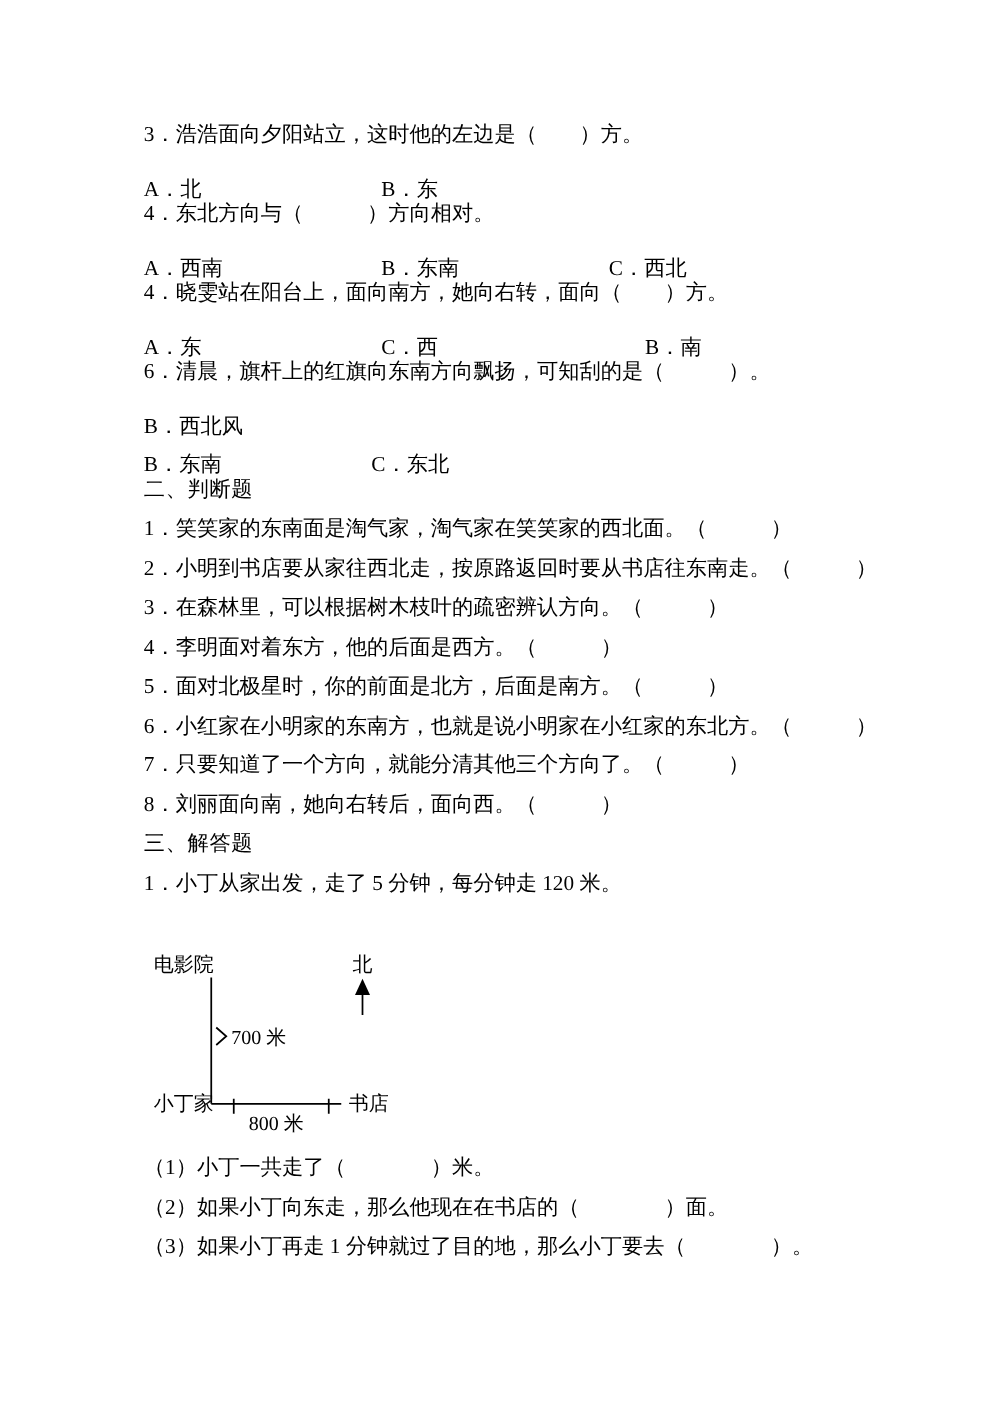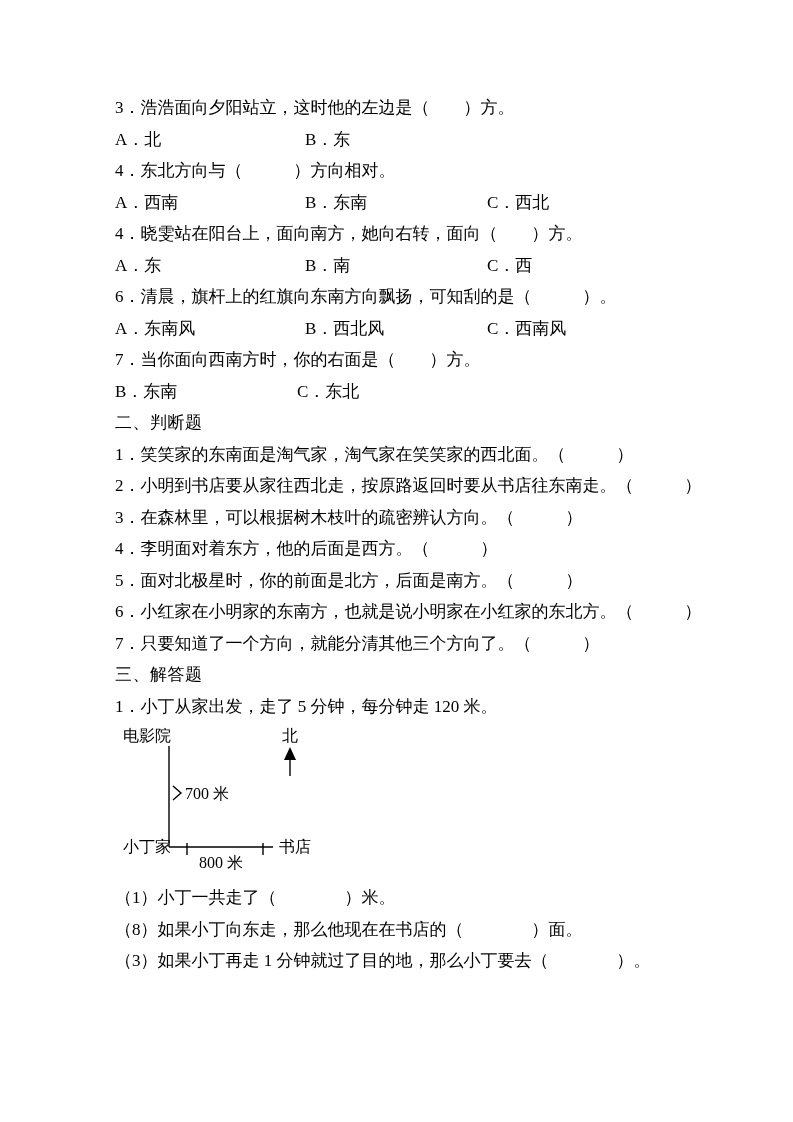--- a/index.html
+++ b/index.html
@@ -18,28 +18,29 @@
     padding: 92px 95px 0 115px;
     font-size: 17px;
     border-radius: 22px;
   }
   .line {
     height: 31.5px;
     line-height: 31.5px;
     white-space: nowrap;
   }
   .opts { display: flex; }
-  .opt { display: inline-block; }
+  .opt { display: inline-block; margin-top: 12px; }
   .opt-a { width: 190px; }
   .opt-b { width: 182px; }
   .opt-c { flex: 1; }
   .section-title { letter-spacing: 0.5px; }
   .diagram {
     height: 160px;
     padding-top: 4px;
+    margin-top: 36px;
   }
   .diagram svg { display: block; margin-left: 8px; }
   .diagram text {
     font-family: "Liberation Serif", "DejaVu Serif", serif;
     font-size: 16px;
     fill: #000000;
   }
   .diagram .stroke { stroke: #000000; stroke-width: 1.4; fill: none; }
   .diagram .fillshape { fill: #000000; stroke: none; }
 </style>
@@ -59,48 +60,46 @@
     <div class="line">4．东北方向与（　　　）方向相对。</div>
     <div class="line opts">
       <span class="opt opt-a">A．西南</span>
       <span class="opt opt-b">B．东南</span>
       <span class="opt opt-c">C．西北</span>
     </div>
 
     <div class="line">4．晓雯站在阳台上，面向南方，她向右转，面向（　　）方。</div>
     <div class="line opts">
       <span class="opt opt-a">A．东</span>
+      <span class="opt opt-c">C．西</span>
       <span class="opt opt-b">B．南</span>
-      <span class="opt opt-c">C．西</span>
     </div>
 
     <div class="line">6．清晨，旗杆上的红旗向东南方向飘扬，可知刮的是（　　　）。</div>
     <div class="line opts">
-      <span class="opt opt-a">A．东南风</span>
       <span class="opt opt-b">B．西北风</span>
-      <span class="opt opt-c">C．西南风</span>
     </div>
 
-    <div class="line">7．当你面向西南方时，你的右面是（　　）方。</div>
     <div class="line opts">
       <span class="opt opt-b">B．东南</span>
       <span class="opt opt-c">C．东北</span>
     </div>
 
   </section>
 
   <section>
     <div class="line section-title">二、判断题</div>
     <div class="line">1．笑笑家的东南面是淘气家，淘气家在笑笑家的西北面。（　　　）</div>
     <div class="line">2．小明到书店要从家往西北走，按原路返回时要从书店往东南走。（　　　）</div>
     <div class="line">3．在森林里，可以根据树木枝叶的疏密辨认方向。（　　　）</div>
     <div class="line">4．李明面对着东方，他的后面是西方。（　　　）</div>
     <div class="line">5．面对北极星时，你的前面是北方，后面是南方。（　　　）</div>
     <div class="line">6．小红家在小明家的东南方，也就是说小明家在小红家的东北方。（　　　）</div>
     <div class="line">7．只要知道了一个方向，就能分清其他三个方向了。（　　　）</div>
+    <div class="line">8．刘丽面向南，她向右转后，面向西。（　　　）</div>
   </section>
 
   <section>
     <div class="line section-title">三、解答题</div>
     <div class="line">1．小丁从家出发，走了 5 分钟，每分钟走 120 米。</div>
 
     <div class="diagram">
       <svg width="250" height="152" viewBox="0 0 250 152">
 
         <text x="0" y="15">电影院</text>
@@ -123,17 +122,17 @@
 
         <text x="76" y="142">800 米</text>
 
         <text x="0" y="126">小丁家</text>
 
         <text x="156" y="126">书店</text>
       </svg>
     </div>
 
     <div class="line">（1）小丁一共走了（　　　　）米。</div>
-    <div class="line">（8）如果小丁向东走，那么他现在在书店的（　　　　）面。</div>
+    <div class="line">（2）如果小丁向东走，那么他现在在书店的（　　　　）面。</div>
     <div class="line">（3）如果小丁再走 1 分钟就过了目的地，那么小丁要去（　　　　）。</div>
   </section>
 
 </div>
 
 </body></html>

